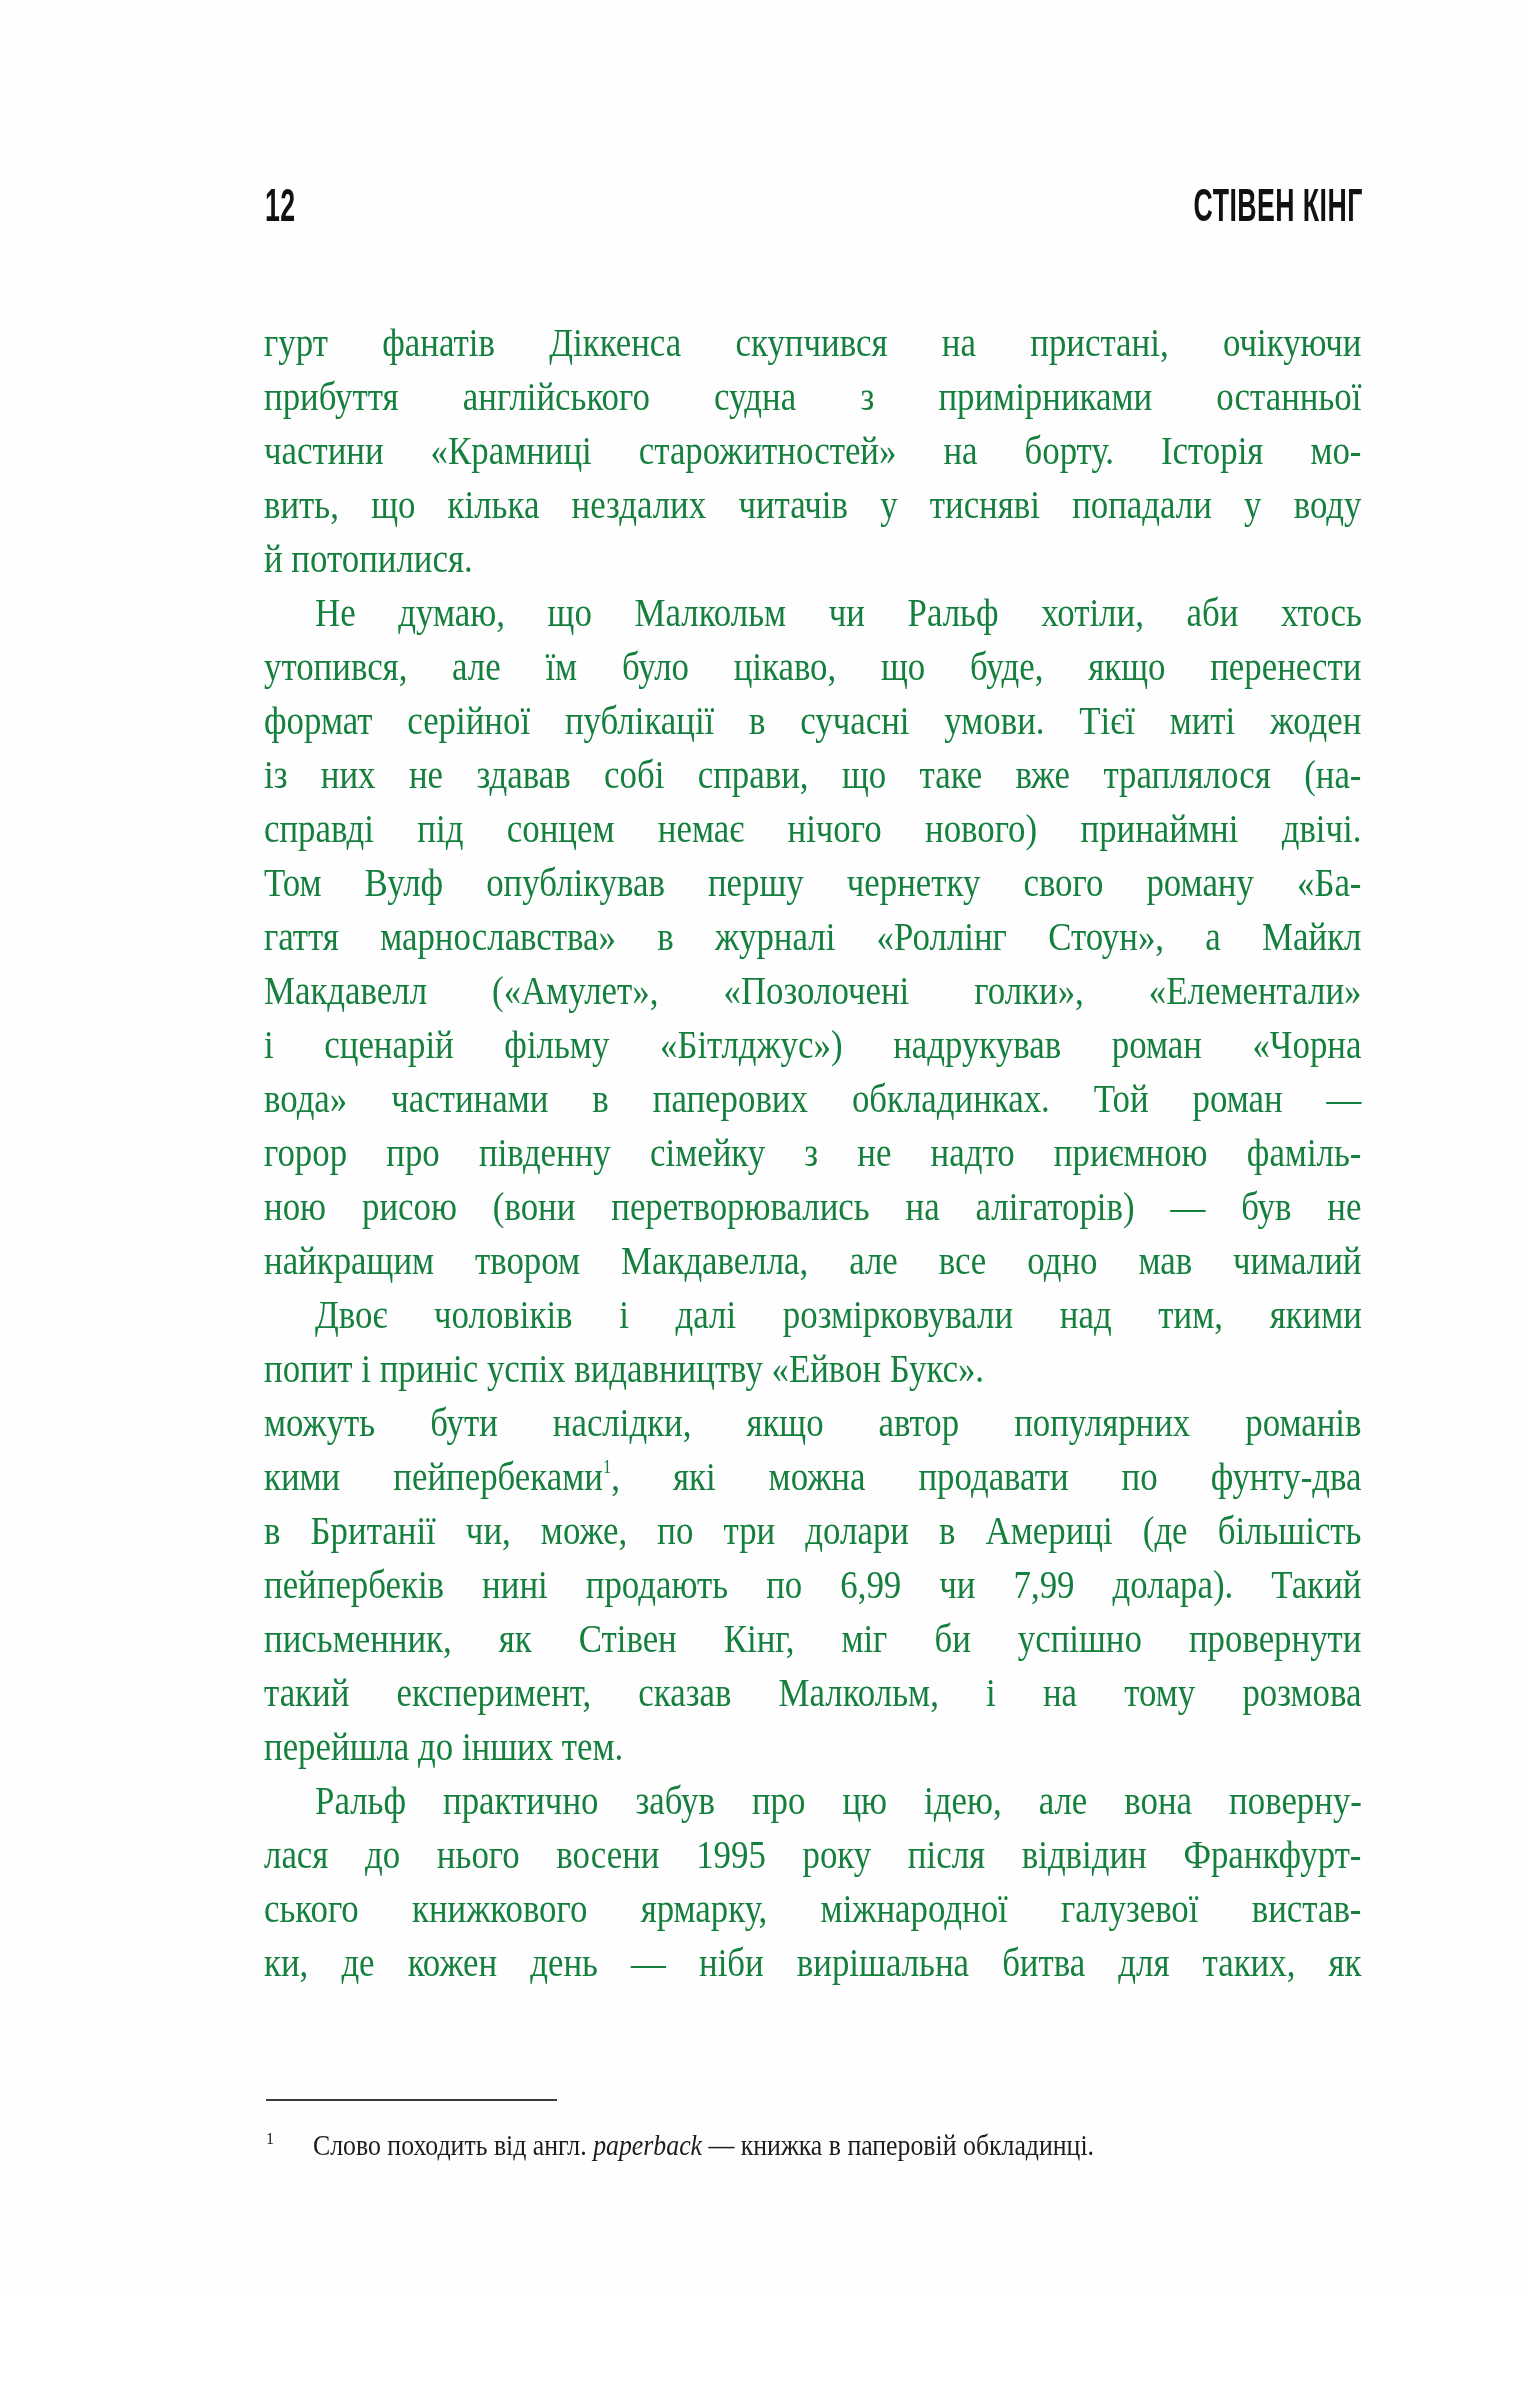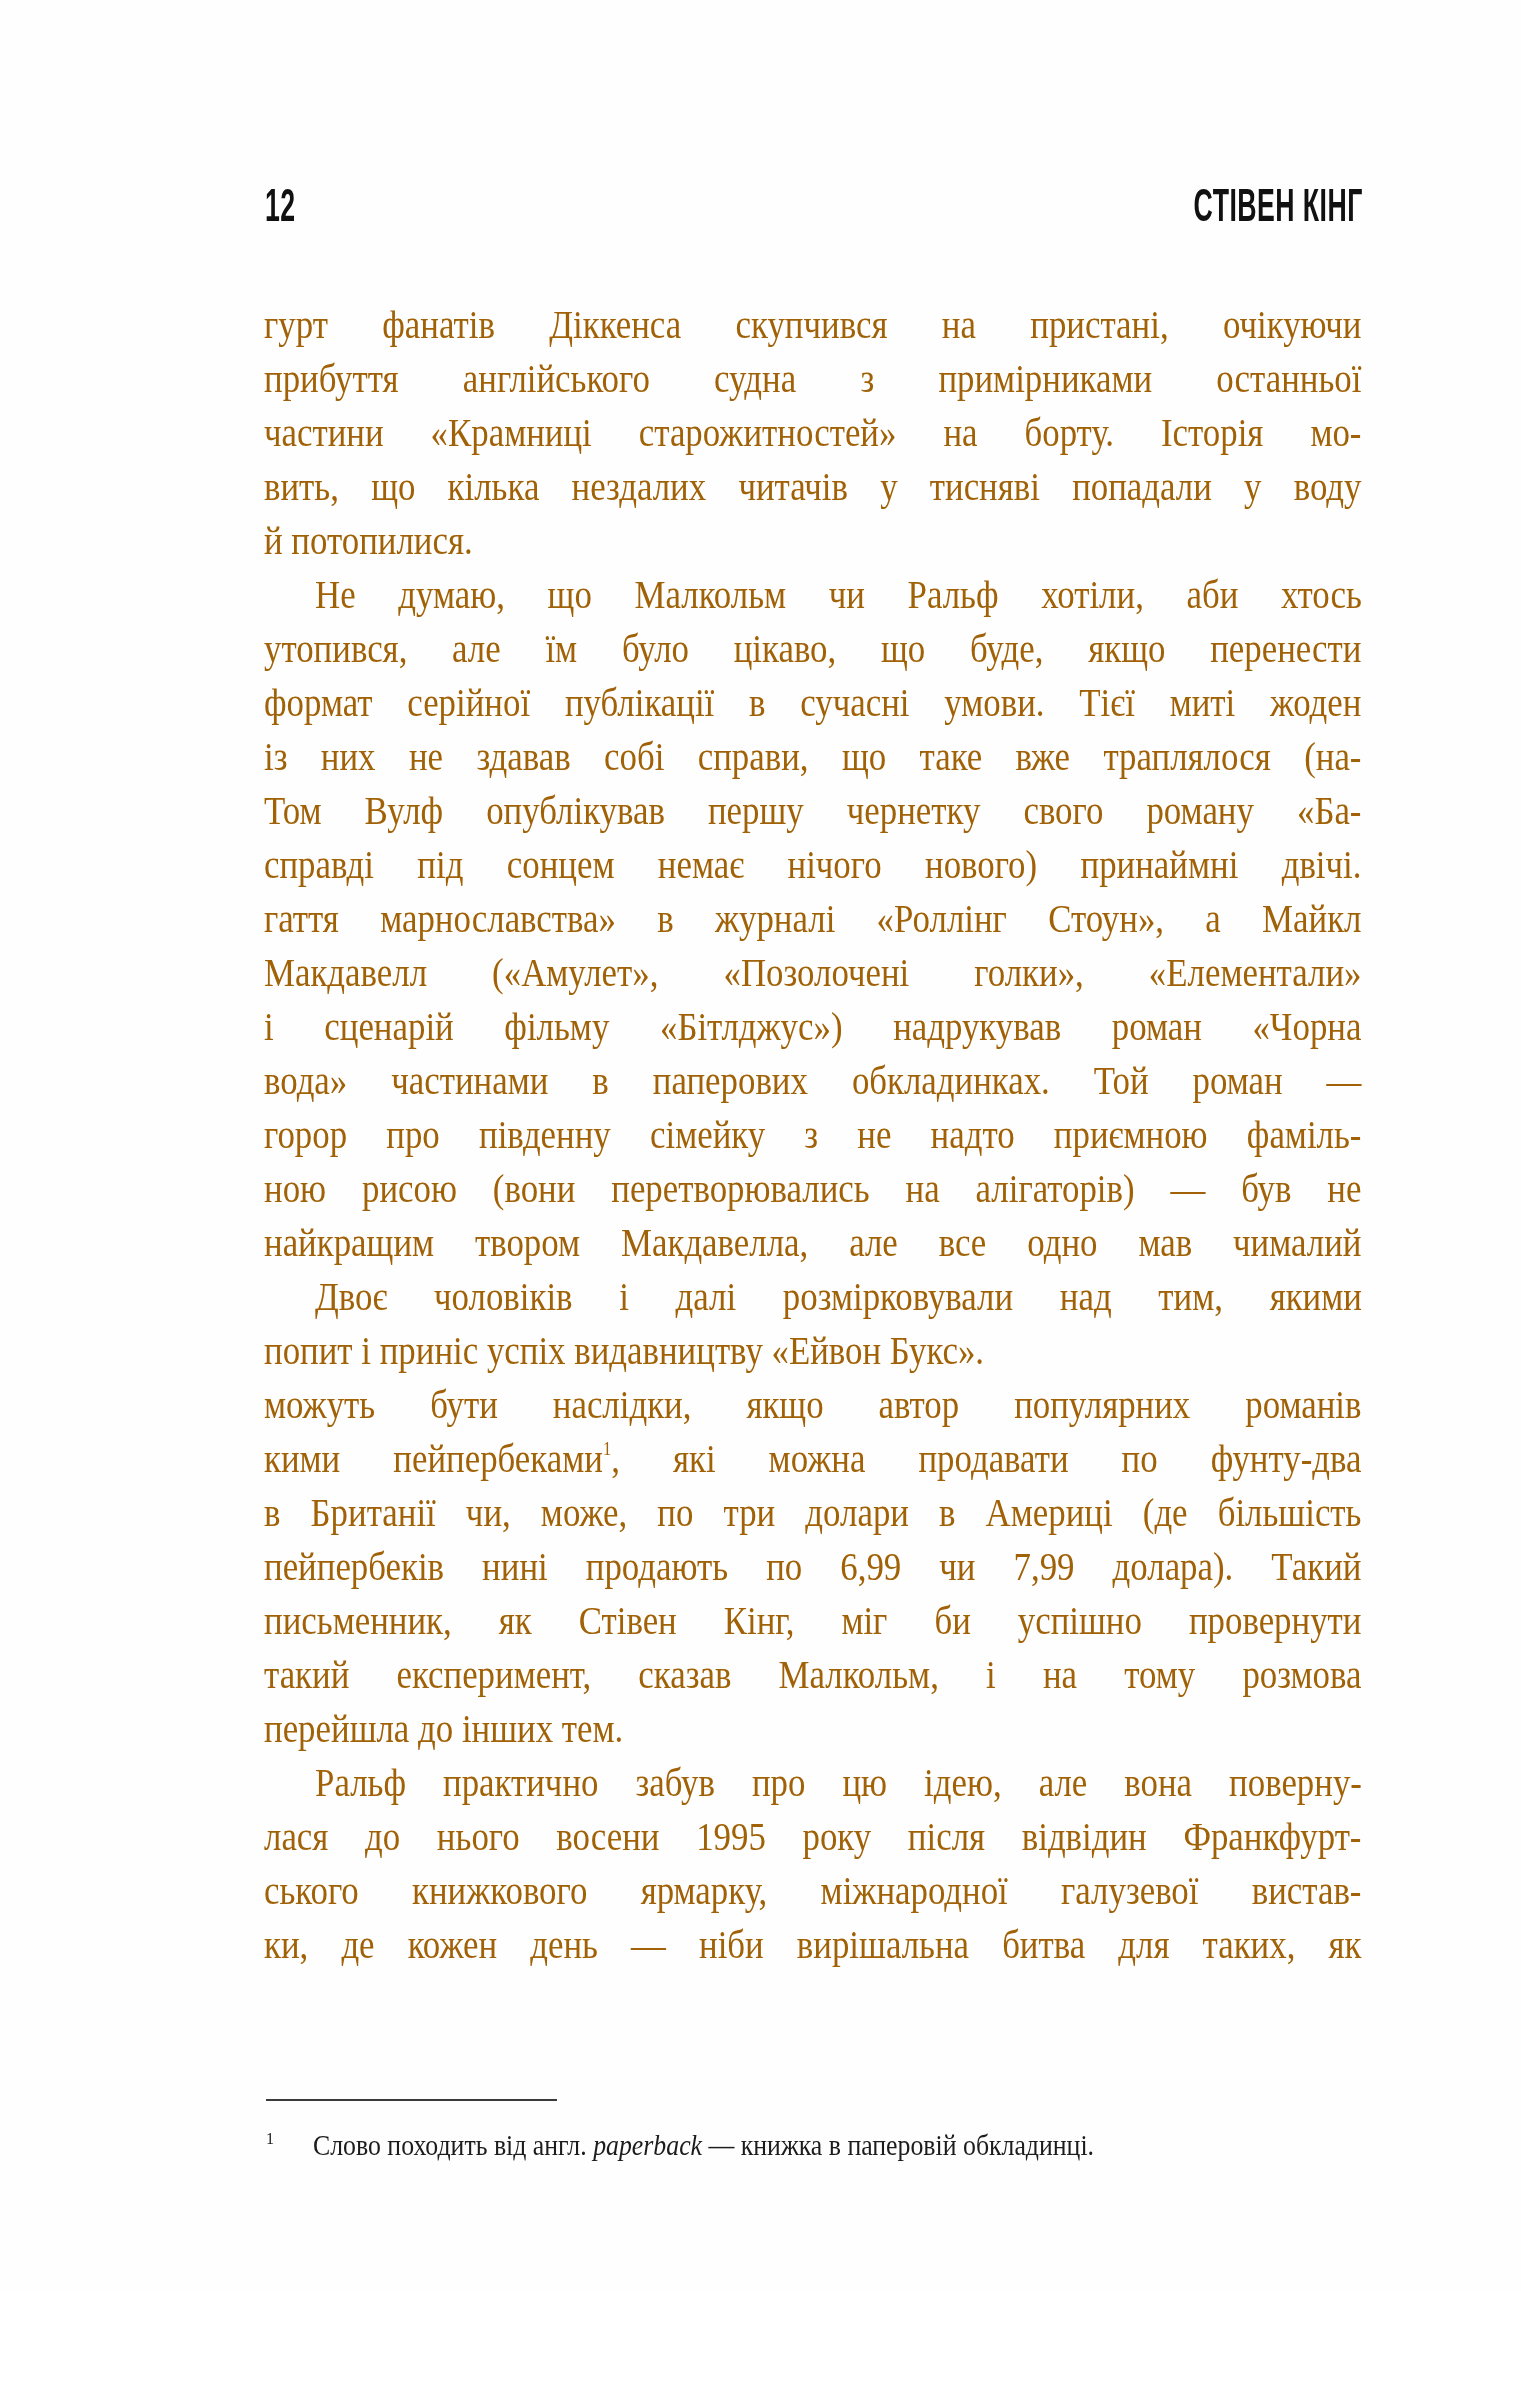--- a/index.html
+++ b/index.html
@@ -11,23 +11,23 @@
     position: absolute; top: 0;
     font-family: "Liberation Sans", "DejaVu Sans", sans-serif;
     font-weight: bold; font-size: 46px; line-height: 43px;
     letter-spacing: 0.8px; color: #111;
     transform: scaleX(0.58);
   }
   .page-number { left: 0; transform-origin: left center; }
   .author-name { right: 0; transform-origin: right center; }
 
   .body-text {
-    position: absolute; left: 264px; top: 298px; width: 1098px;
+    position: absolute; left: 264px; top: 316px; width: 1098px;
     font-family: "Liberation Serif", "DejaVu Serif", serif;
-    font-size: 40px; color: #a16207;
+    font-size: 40px; color: #15803d;
   }
   .line {
     display: block; height: 54px; line-height: 54px;
     white-space: nowrap; overflow: visible;
   }
   .line-inner {
     display: inline-block; width: 1260px;
     text-align: justify; text-align-last: justify;
     transform: scaleX(0.871); transform-origin: left center;
     white-space: normal; word-spacing: 0;
@@ -62,22 +62,22 @@
   <div class="body-text" id="body-text">
       <div class="line"><span class="line-inner"><span>гурт фанатів Діккенса скупчився на пристані, очікуючи</span></span></div>
       <div class="line"><span class="line-inner"><span>прибуття англійського судна з примірниками останньої</span></span></div>
       <div class="line"><span class="line-inner"><span>частини «Крамниці старожитностей» на борту. Історія мо-</span></span></div>
       <div class="line"><span class="line-inner"><span>вить, що кілька нездалих читачів у тисняві попадали у воду</span></span></div>
       <div class="line last"><span class="line-inner"><span>й потопилися.</span></span></div>
       <div class="line indent"><span class="line-inner"><span>Не думаю, що Малкольм чи Ральф хотіли, аби хтось</span></span></div>
       <div class="line"><span class="line-inner"><span>утопився, але їм було цікаво, що буде, якщо перенести</span></span></div>
       <div class="line"><span class="line-inner"><span>формат серійної публікації в сучасні умови. Тієї миті жоден</span></span></div>
       <div class="line"><span class="line-inner"><span>із них не здавав собі справи, що таке вже траплялося (на-</span></span></div>
+      <div class="line"><span class="line-inner"><span>справді під сонцем немає нічого нового) принаймні двічі.</span></span></div>
       <div class="line"><span class="line-inner"><span>Том Вулф опублікував першу чернетку свого роману «Ба-</span></span></div>
-      <div class="line"><span class="line-inner"><span>справді під сонцем немає нічого нового) принаймні двічі.</span></span></div>
       <div class="line"><span class="line-inner"><span>гаття марнославства» в журналі «Роллінг Стоун», а Майкл</span></span></div>
       <div class="line"><span class="line-inner"><span>Макдавелл («Амулет», «Позолочені голки», «Елементали»</span></span></div>
       <div class="line"><span class="line-inner"><span>і сценарій фільму «Бітлджус») надрукував роман «Чорна</span></span></div>
       <div class="line"><span class="line-inner"><span>вода» частинами в паперових обкладинках. Той роман —</span></span></div>
       <div class="line"><span class="line-inner"><span>горор про південну сімейку з не надто приємною фаміль-</span></span></div>
       <div class="line"><span class="line-inner"><span>ною рисою (вони перетворювались на алігаторів) — був не</span></span></div>
       <div class="line"><span class="line-inner"><span>найкращим твором Макдавелла, але все одно мав чималий</span></span></div>
       <div class="line indent"><span class="line-inner"><span>Двоє чоловіків і далі розмірковували над тим, якими</span></span></div>
       <div class="line last"><span class="line-inner"><span>попит і приніс успіх видавництву «Ейвон Букс».</span></span></div>
       <div class="line"><span class="line-inner"><span>можуть бути наслідки, якщо автор популярних романів</span></span></div>

